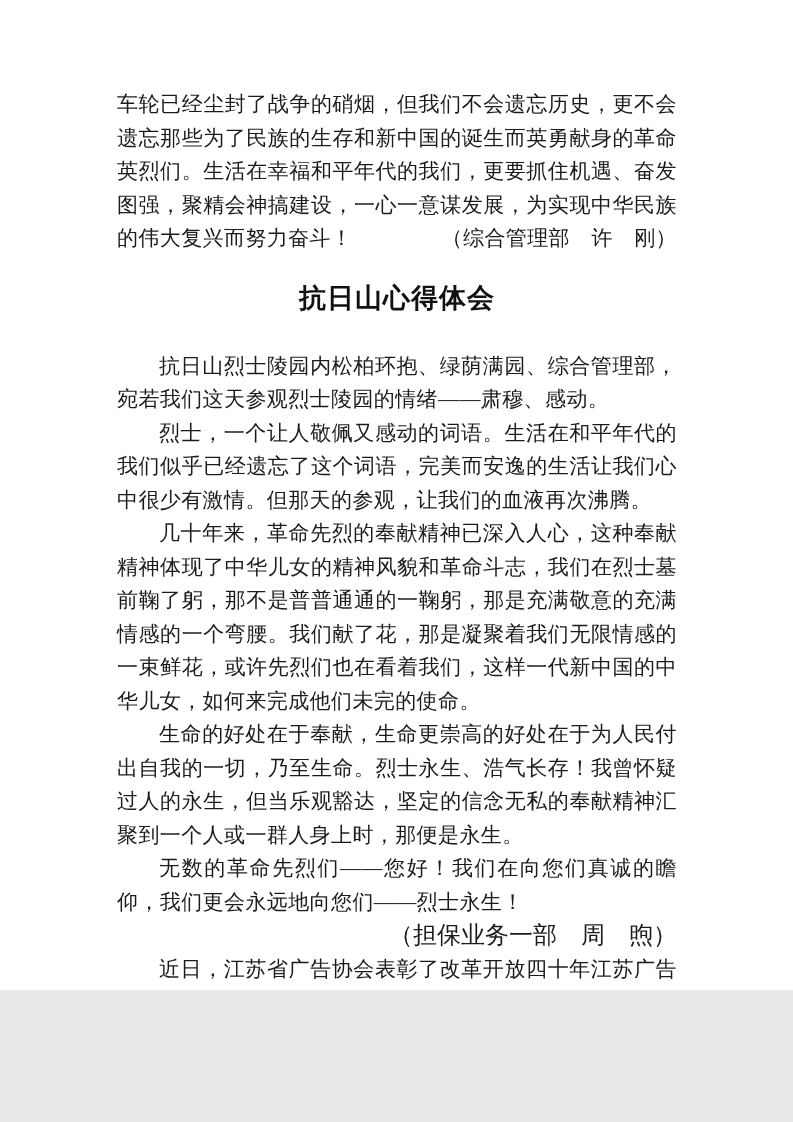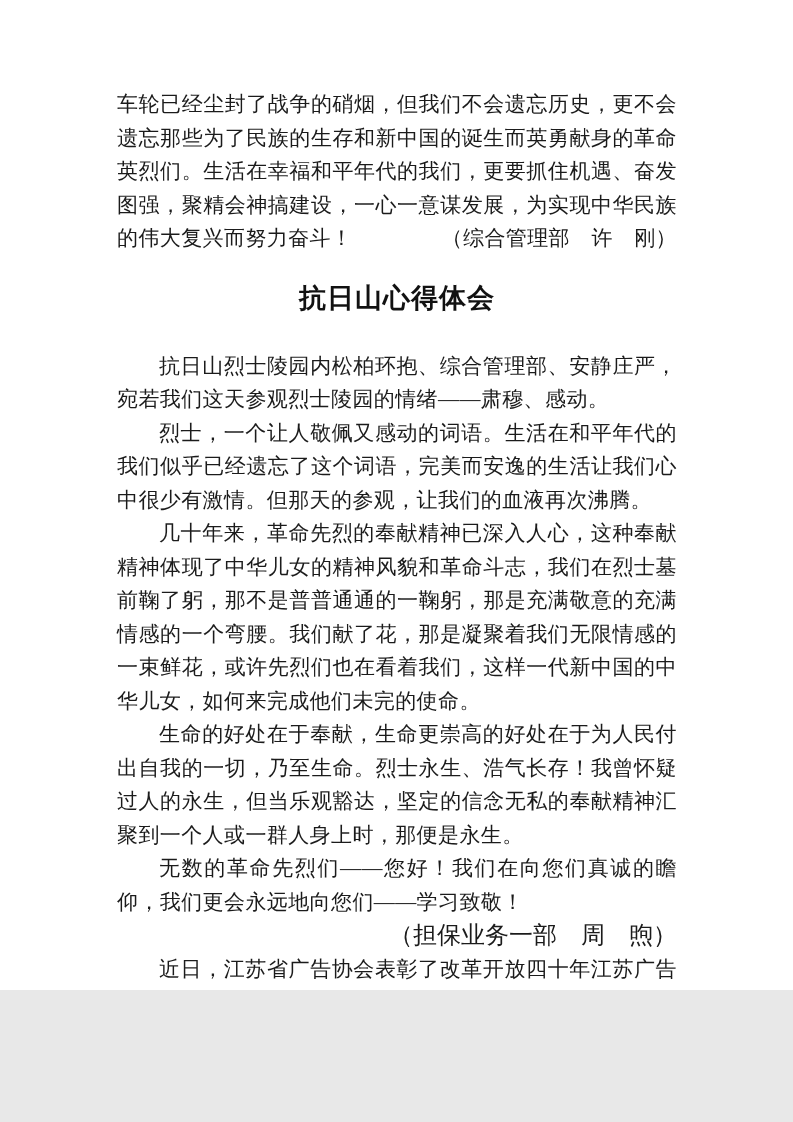--- a/index.html
+++ b/index.html
@@ -79,25 +79,25 @@
 </head>
 <body>
 
 <div class="page">
   <div class="content">
 
     <p class="body-text no-indent"><span>车轮已经尘封了战争的硝烟，但我们不会遗忘历史，更不会遗忘那些为了民族的生存和新中国的诞生而英勇献身的革命英烈们。生活在幸福和平年代的我们，更要抓住机遇、奋发图强，聚精会神搞建设，一心一意谋发展，为实现中华民族的伟大复兴而努力奋斗！</span><span class="inline-attr">（综合管理部　许　刚）</span></p>
 
     <h1 class="article-title">抗日山心得体会</h1>
 
-    <p class="body-text">抗日山烈士陵园内松柏环抱、综合管理部、安静庄严，宛若我们这天参观烈士陵园的情绪——肃穆、感动。</p>
+    <p class="body-text">抗日山烈士陵园内松柏环抱、绿荫满园、综合管理部，宛若我们这天参观烈士陵园的情绪——肃穆、感动。</p>
     <p class="body-text">烈士，一个让人敬佩又感动的词语。生活在和平年代的我们似乎已经遗忘了这个词语，完美而安逸的生活让我们心中很少有激情。但那天的参观，让我们的血液再次沸腾。</p>
     <p class="body-text">几十年来，革命先烈的奉献精神已深入人心，这种奉献精神体现了中华儿女的精神风貌和革命斗志，我们在烈士墓前鞠了躬，那不是普普通通的一鞠躬，那是充满敬意的充满情感的一个弯腰。我们献了花，那是凝聚着我们无限情感的一束鲜花，或许先烈们也在看着我们，这样一代新中国的中华儿女，如何来完成他们未完的使命。</p>
     <p class="body-text">生命的好处在于奉献，生命更崇高的好处在于为人民付出自我的一切，乃至生命。烈士永生、浩气长存！我曾怀疑过人的永生，但当乐观豁达，坚定的信念无私的奉献精神汇聚到一个人或一群人身上时，那便是永生。</p>
-    <p class="body-text">无数的革命先烈们——您好！我们在向您们真诚的瞻仰，我们更会永远地向您们——学习致敬！</p>
+    <p class="body-text">无数的革命先烈们——您好！我们在向您们真诚的瞻仰，我们更会永远地向您们——烈士永生！</p>
 
     <p class="attr-line">（担保业务一部　周　煦）</p>
 
 
     <p class="body-text">近日，江苏省广告协会表彰了改革开放四十年江苏广告行业先进单位和个人，革命先烈的奉献精神已深入人心"</p>
 
   </div>
 
   <div class="page-footer">17</div>
 </div>

